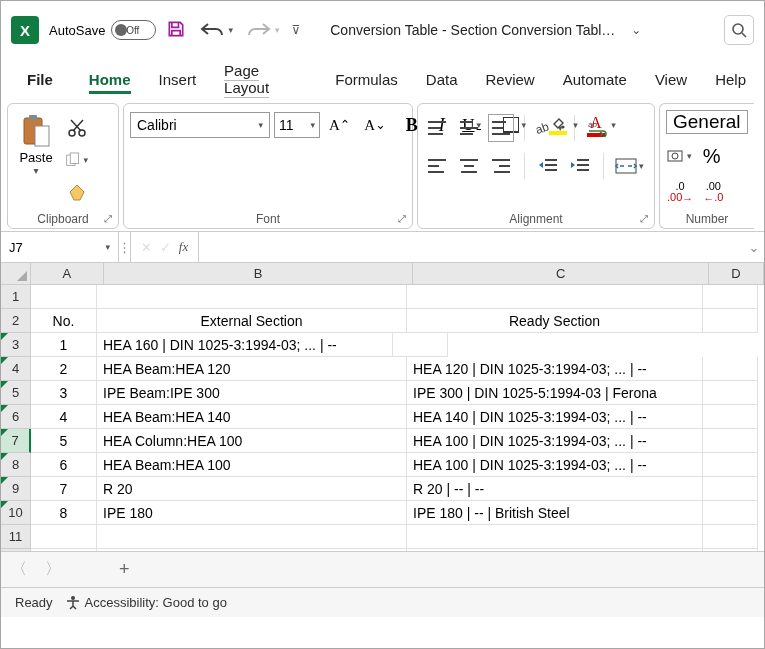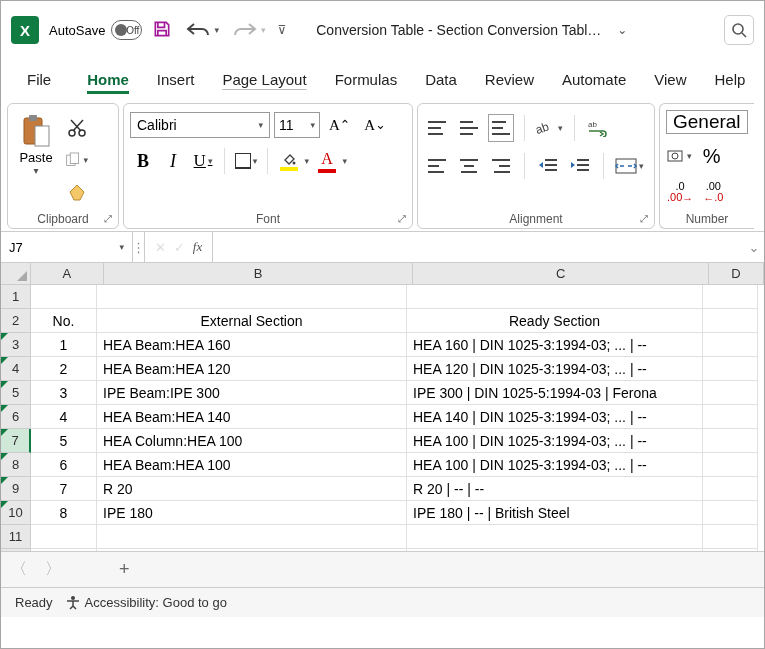--- a/index.html
+++ b/index.html
@@ -2,55 +2,55 @@
 <html><head>
 <meta charset="utf-8">
 <style>
   * { box-sizing: border-box; margin: 0; padding: 0; }
   body { font-family: "Segoe UI", Arial, sans-serif; font-size: 13px; background: #fff; width: 765px; height: 649px; overflow: hidden; border: 1px solid #a6a6a6; }
   
   
   .titlebar { height: 58px; display: flex; align-items: center; padding: 0 10px; gap: 10px; background:#fff; }
   .app-icon { width: 28px; height: 28px; background: #107c41; color: #fff; display: flex; align-items: center; justify-content: center; font-weight: bold; border-radius: 4px; font-size: 15px;}
   .autosave { display: flex; align-items: center; gap: 6px; font-size: 13px; }
-  .toggle { width: 31px; height: 20px; border: 1px solid #666; border-radius: 10px; display: flex; align-items: center; justify-content: flex-end; padding: 0 2px; background: #fff; font-size: 10px; color:#444; position:relative;}
+  .toggle { width: 45px; height: 20px; border: 1px solid #666; border-radius: 10px; display: flex; align-items: center; justify-content: flex-end; padding: 0 16px; background: #fff; font-size: 10px; color:#444; position:relative;}
   .toggle::before { content:""; width:12px; height:12px; background:#666; border-radius:50%; position:absolute; left:3px; }
   .qat { display: flex; align-items: center; gap: 12px; }
   .qat-save svg { width:20px; height:20px; fill:#a4199a; }
   .qat-undo, .qat-redo, .qat-more { color:#333; display:flex; align-items:center; }
   .title-text { font-size: 14px; color: #222; flex:0 0 auto; margin-left:20px; max-width:300px; white-space:nowrap; overflow:hidden; text-overflow:ellipsis;}
   .title-dd { color:#555; font-size:12px; margin-left:6px;}
   .search-btn { margin-left:auto; width:30px; height:30px; border:1px solid #ccc; border-radius:5px; display:flex; align-items:center; justify-content:center; color:#555;}
   
   
   .tabs { height: 40px; display: flex; align-items: center; padding: 0 4px 0 4px; gap: 0; font-size: 15px; background:#fff;}
   .tab { padding: 8px 14px; color: #222; cursor: pointer; }
   .tab.home { color:#0c6b3d; font-weight:600; position:relative; }
   .tab.home::after { content:""; position:absolute; bottom:2px; left:14px; right:14px; height:3px; background:#107c41; }
-  .tab.file { font-weight:400; padding-left:22px; padding-right:22px;}
+  .tab.file { font-weight:700; padding-left:22px; padding-right:22px;}
   .tab.pgl { text-decoration: underline; text-decoration-color:#bbb; text-underline-offset:4px;}
   
   
   .ribbon { height: 130px; background:#fff; padding: 4px 6px 0 6px; display:flex; gap:0;}
   .group { border:1px solid #ccc; border-radius:6px; padding:4px 6px 2px 6px; margin-right:4px; display:flex; flex-direction:column; justify-content:space-between; background:#fff;}
   .group-body { display:flex; align-items:flex-start; gap:4px; flex:1;}
   .group-label { font-size:12px; color:#555; text-align:center; padding:3px 0 0 0; position:relative;}
   .group-label .dlg { position:absolute; right:0; top:4px; color:#555; font-size:10px;}
   
   
   .paste-col { display:flex; flex-direction:column; align-items:center; width:44px; padding-top:6px;}
   .paste-col .clip-ic { width:30px; height:34px; }
   .paste-col .lbl { font-size:13px; margin-top:2px;}
   .paste-col .dd { font-size:10px; color:#555;}
   .clip-side { display:flex; flex-direction:column; gap:8px; padding:6px 2px 0 2px; align-items:center;}
   .clip-side svg { width:20px; height:20px;}
   .clip-side .copy-ic { width:22px; height:20px; display:flex; align-items:center;}
   
   
-  .font-group .group-body { flex-direction:column; width:276px; gap:8px; padding-top:3px;}
+  .font-group .group-body { flex-direction:row; width:276px; gap:8px; padding-top:3px;}
   .font-row1 { display:flex; gap:4px; align-items:center;}
   .font-sel { border:1px solid #999; height:26px; padding:0 6px; width:140px; display:flex; align-items:center; justify-content:space-between; font-size:14px;}
   .size-sel { border:1px solid #999; height:26px; padding:0 4px; width:46px; display:flex; align-items:center; justify-content:space-between; font-size:14px;}
   .font-grow, .font-shrink { font-family:"Times New Roman",serif; padding:0 4px; font-size:17px;}
   .font-shrink { font-size:12px;}
   .font-row2 { display:flex; gap:4px; align-items:center;}
   .btn { min-width:26px; height:28px; display:flex; align-items:center; justify-content:center; font-size:15px; border:1px solid transparent; position:relative;}
   .bold { font-weight:bold; font-family:"Times New Roman",serif; font-size:18px;}
   .ital { font-style:italic; font-family:"Times New Roman",serif; font-size:18px;}
   .uline { text-decoration:underline; font-family:"Times New Roman",serif; font-size:17px;}
@@ -72,21 +72,21 @@
   .wrap-ic { width:22px; height:18px;}
   
   
   .num-group .group-body { flex-direction:column; gap:8px; padding-top:2px; width:82px;}
   .num-sel { border:1px solid #999; height:24px; width:100%; padding:0 6px; display:flex; align-items:center; font-size:19px;}
   .num-row { display:flex; gap:6px; align-items:center;}
   .num-row .btn { font-size:15px;}
   
   
   .fbar { height:32px; display:flex; align-items:stretch; border-top:1px solid #ccc; border-bottom:1px solid #ccc; background:#fff; margin-top:2px;}
-  .namebox { width:132px; border-right:1px solid #ccc; display:flex; align-items:center; padding:0 8px; justify-content:space-between; font-size:13px;}
+  .namebox { width:118px; border-right:1px solid #ccc; display:flex; align-items:center; padding:0 8px; justify-content:space-between; font-size:13px;}
   .fbar-btns { display:flex; align-items:center; gap:8px; padding:0 10px; border-right:1px solid #ccc; color:#aaa;}
   .fbar-btns .fx { font-style:italic; color:#555; font-family:"Times New Roman",serif;}
   .fbar-input { flex:1; padding:0 8px; display:flex; align-items:center;}
   .fbar-expand { width:20px; display:flex; align-items:center; justify-content:center; color:#888;}
   
   
   .grid-wrap { position:relative; height:288px; overflow:hidden;}
   .select-all { position:absolute; left:0; top:0; width:30px; height:22px; background:#e8e8e8; border-right:1px solid #ccc; border-bottom:1px solid #ccc;}
   .select-all::after{content:"";position:absolute;right:3px;bottom:3px;width:0;height:0;border-style:solid;border-width:0 0 10px 10px;border-color:transparent transparent #aaa transparent;}
   .colheads { position:absolute; left:30px; top:0; right:0; height:22px; background:#e8e8e8; display:flex;}
@@ -420,21 +420,20 @@
         <div class="c-d"></div>
       </div>
     <div class="crow hdr-row">
         <div class="c-a" style="text-align:center">No.</div>
         <div class="c-b" style="text-align:center">External Section</div>
         <div class="c-c" style="text-align:center">Ready Section</div>
         <div class="c-d"></div>
       </div>
     <div class="crow">
         <div class="c-a">1</div>
-        <div class="c-b">HEA Beam:HEA 160</div>
         <div class="c-c">HEA 160 | DIN 1025-3:1994-03; ... | --</div>
         <div class="c-d"></div>
       </div>
     <div class="crow">
         <div class="c-a">2</div>
         <div class="c-b">HEA Beam:HEA 120</div>
         <div class="c-c">HEA 120 | DIN 1025-3:1994-03; ... | --</div>
         <div class="c-d"></div>
       </div>
     <div class="crow">

